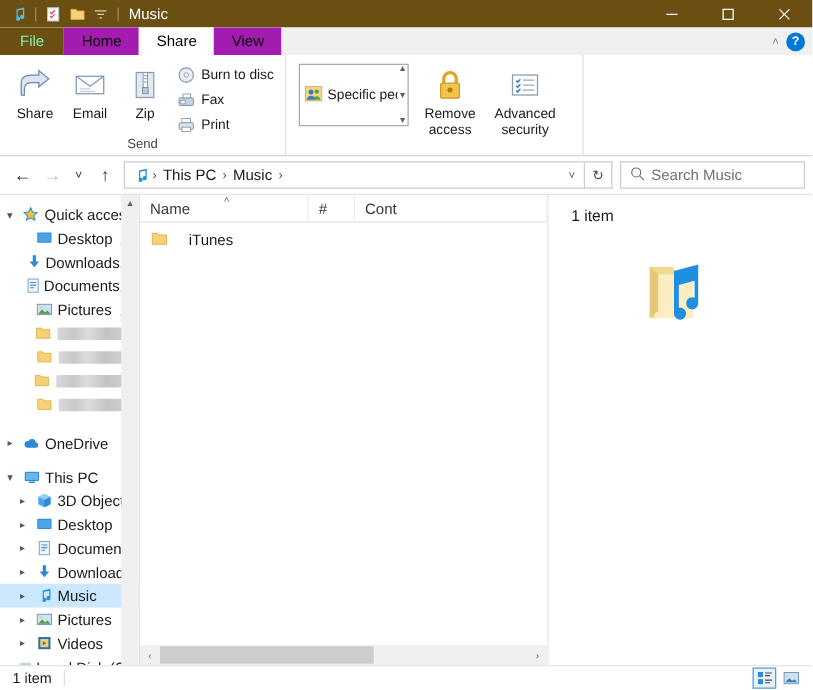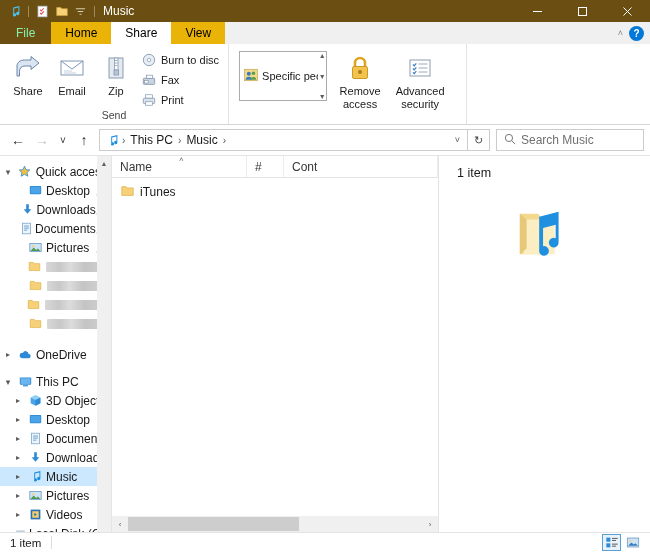--- a/index.html
+++ b/index.html
@@ -24,21 +24,21 @@
   .title-text { font-size: 12px; color: #ffffff; margin-left: 5px; white-space: nowrap; }
   .wincontrols { margin-left: auto; display: flex; height: 22px; }
   .wc { width: 45px; height: 22px; display: flex; align-items: center; justify-content: center;
         color: #ffffff; font-size: 11px; line-height: 1; }
 
   
   .tabstrip { height: 22px; flex: 0 0 22px; background: #f0f0f0; display: flex; align-items: stretch;
               position: relative; }
   .tabstrip::after { content:""; position:absolute; left:0; right:0; bottom:0; height:0px; }
   .tab { padding: 0 14px; display: flex; align-items: center; font-size: 12px; color: #000;
-         background: #eab308; }
+         background: #a21caf; }
   .tab.file { background: #6b4f12; color: #86efac; padding: 0 16px; }
   .tab.active { background: #ffffff; color: #000; }
   .tab-right { margin-left: auto; display: flex; align-items: center; padding-right: 6px; gap: 6px; }
   .chev-up { color: #8a8a8a; font-size: 9px; }
   .help-btn { width: 15px; height: 15px; border-radius: 50%; background: #0078d7; color: #fff;
               font-size: 10px; font-weight: bold; display: flex; align-items: center; justify-content: center; }
 
   
   .ribbon { flex: 0 0 76px; background: #ffffff; border-bottom: 1px solid #d6d6d6;
             display: flex; align-items: stretch; position: relative; }
@@ -106,21 +106,21 @@
 
   
   .filepane { flex: 1; display: flex; flex-direction: column; border-left: 1px solid #e4e4e4;
               border-right: 1px solid #e4e4e4; min-width: 0; }
   .colhead { height: 22px; display: flex; align-items: stretch; border-bottom: 1px solid #e4e4e4;
              background: #fff; position: relative; }
   .col { display: flex; align-items: center; font-size: 12px; color: #383838; padding-left: 8px;
          border-right: 1px solid #ececec; position: relative; }
   .col .sortmark { position: absolute; top: -1px; left: 50%; font-size: 8px; color: #6a6a6a; }
   .rows { flex: 1; overflow: hidden; padding-top: 4px; }
-  .frow { height: 20px; display: flex; align-items: center; gap: 5px; padding-left: 8px; font-size: 12px;
+  .frow { height: 20px; display: flex; align-items: center; gap: 16px; padding-left: 8px; font-size: 12px;
           color: #1a1a1a; }
   .hscroll { height: 16px; background: #f0f0f0; display: flex; align-items: center; }
   .hs-arrow { width: 16px; text-align: center; font-size: 8px; color: #606060; }
   .hs-track { flex: 1; height: 16px; background: #f0f0f0; position: relative; }
   .hs-thumb { position: absolute; left: 0; top: 1px; height: 14px; width: 58%; background: #cdcdcd; }
 
   
   .preview { width: 211px; background: #fff; display: flex; flex-direction: column;
              align-items: center; padding-top: 10px; }
   .prev-count { align-self: flex-start; padding-left: 18px; font-size: 12.5px; color: #1a1a1a; }

